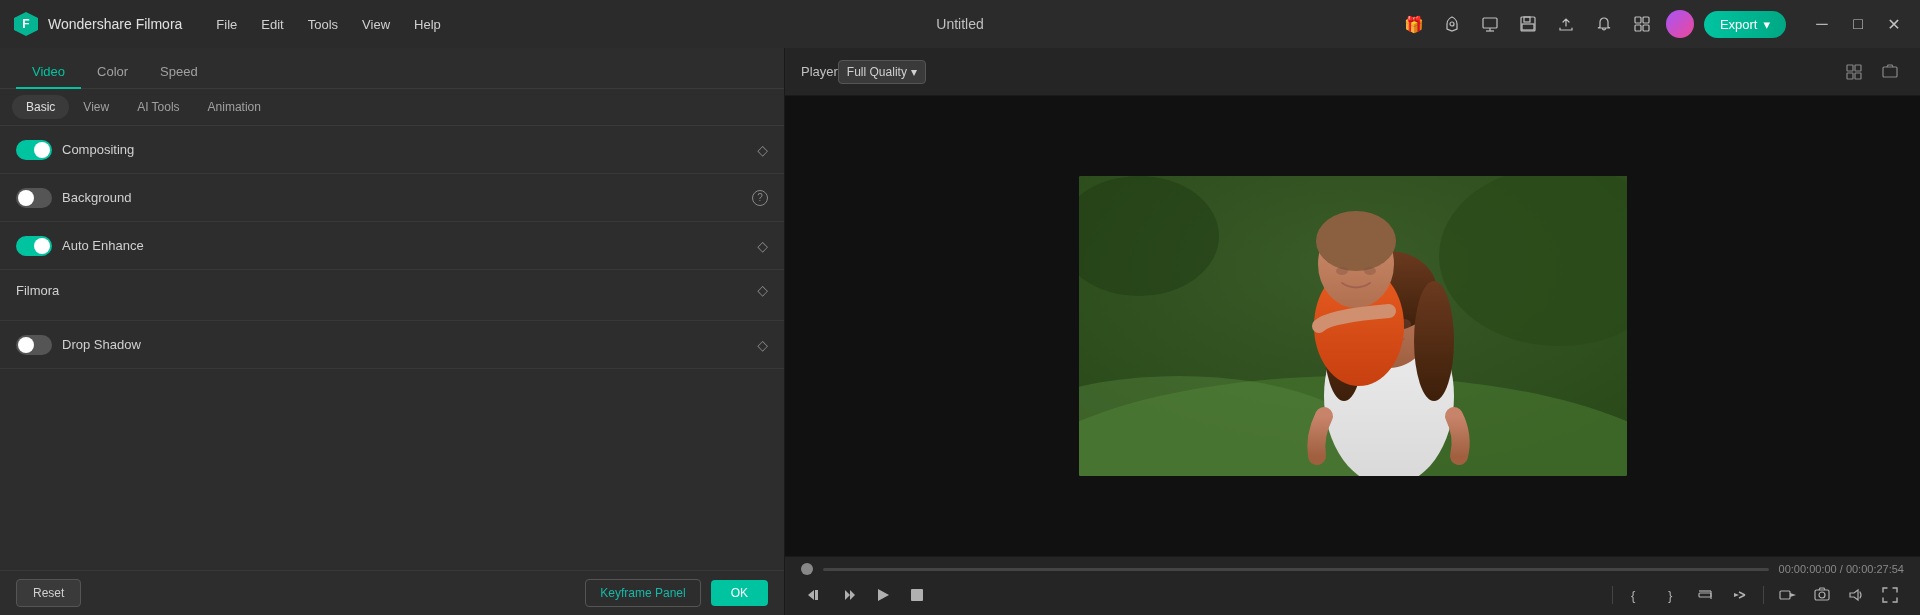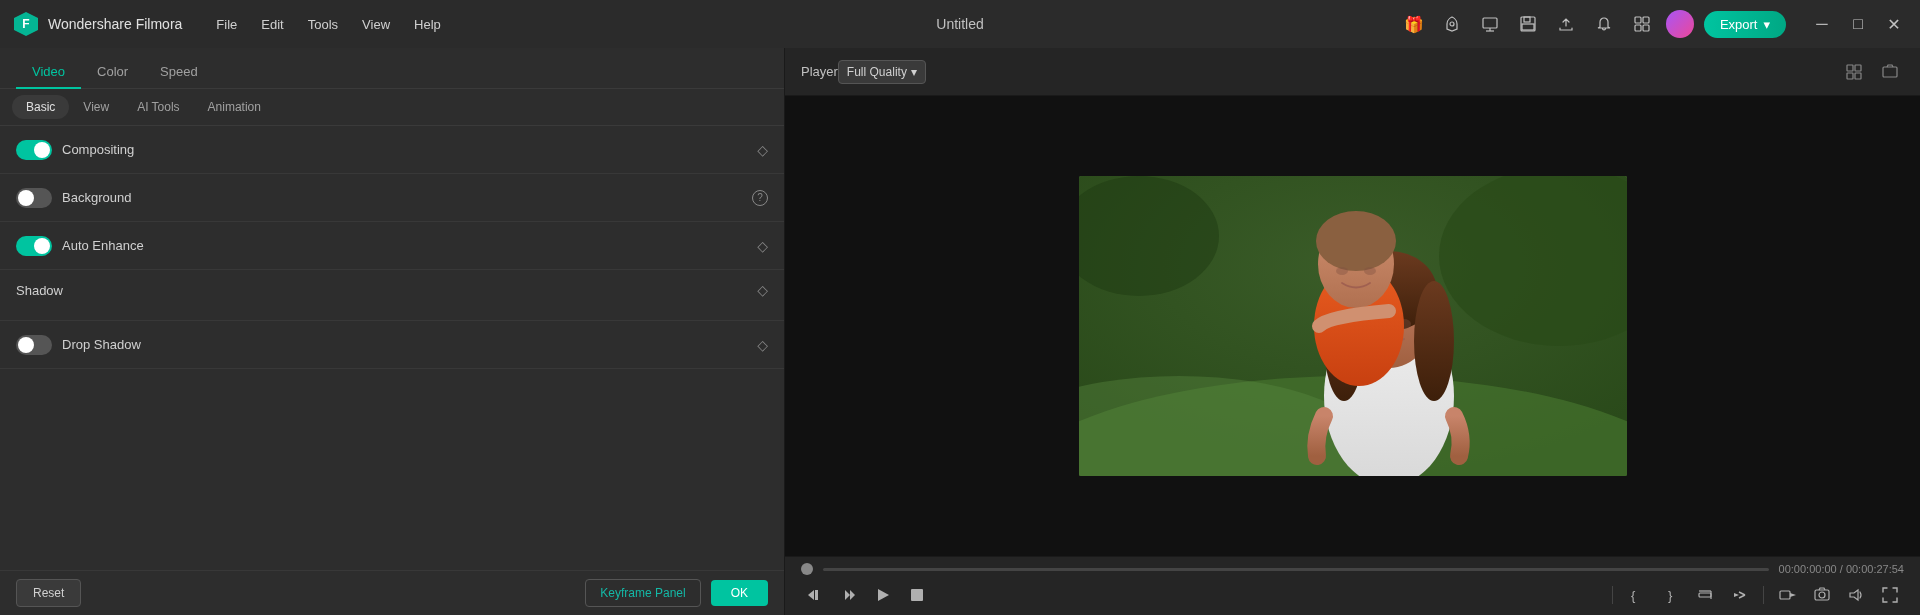--- a/index.html
+++ b/index.html
@@ -586,21 +586,21 @@
       <div class="section-row">
         <div class="toggle on">
           <div class="toggle-thumb"></div>
         </div>
         <span class="section-label">Auto Enhance</span>
         <span class="diamond-icon">◇</span>
       </div>
 
       <div class="slider-section">
         <div class="slider-label-row">
-          <span class="slider-label">Shadow</span>
+          <span class="slider-label">Filmora</span>
           <span class="diamond-icon">◇</span>
         </div>
       </div>
 
       <div class="section-row">
         <div class="toggle off">
           <div class="toggle-thumb"></div>
         </div>
         <span class="section-label">Drop Shadow</span>
         <span class="diamond-icon">◇</span>

